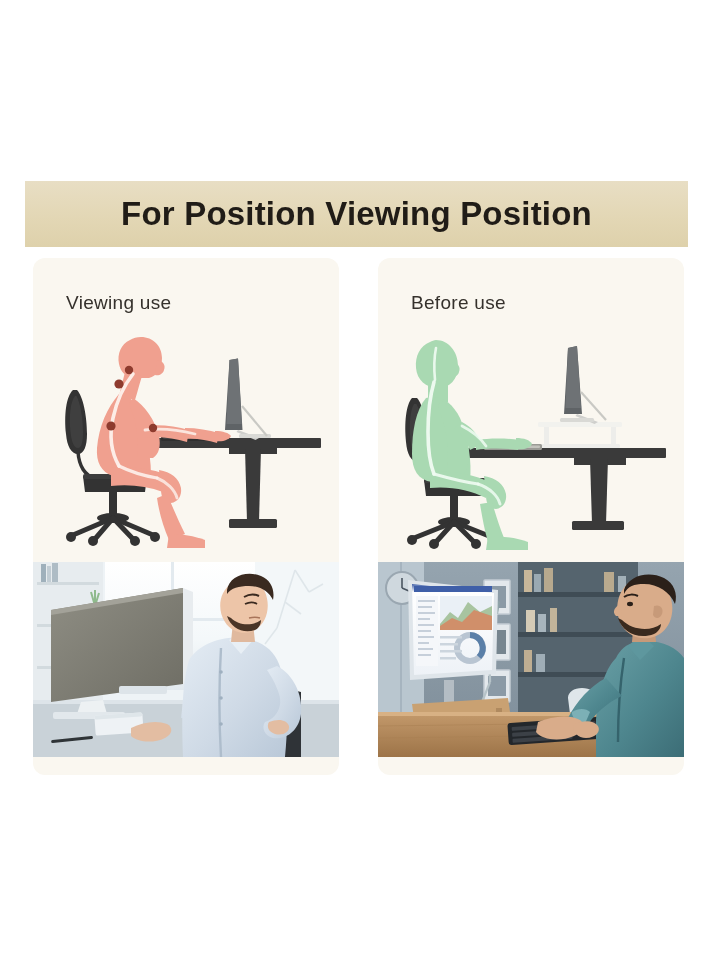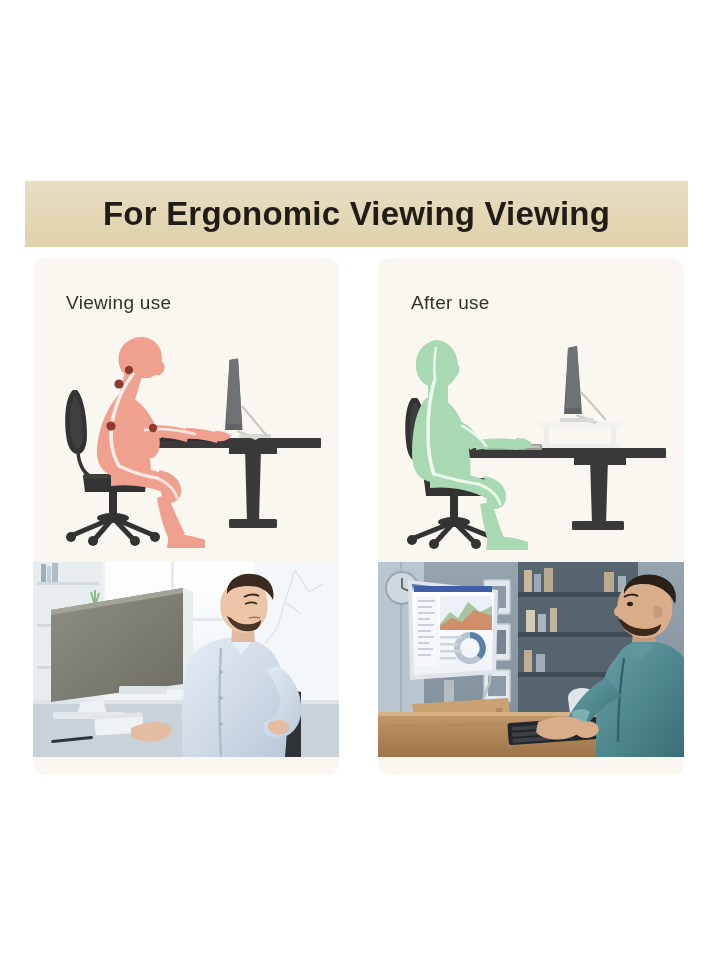--- a/index.html
+++ b/index.html
@@ -78,21 +78,21 @@
     height: 195px;
     overflow: hidden;
     background: #aab3bb;
   }
   .photo svg { display: block; width: 100%; height: 100%; }
 </style>
 </head>
 <body>
 
 <div class="banner">
-  <div class="banner-title">For Ergonomic Viewing Viewing</div>
+  <div class="banner-title">For Position Viewing Position</div>
 </div>
 
 <div class="panel left">
 
   <div class="panel-label">Viewing use</div>
 
   <div class="illus">
     <svg viewBox="0 0 306 228" xmlns="http://www.w3.org/2000/svg">
 
       <rect x="118" y="112" width="170" height="10" rx="1" fill="#3a3a3a"></rect>
@@ -287,21 +287,21 @@
 
       <path d="M211 35 C216 32 222 32 226 34" stroke="#3a2a20" stroke-width="2" fill="none"></path>
 
       <path d="M216 56 C220 55 224 55 227 56" stroke="#a8745a" stroke-width="1.4" fill="none"></path>
     </svg>
   </div>
 </div>
 
 <div class="panel right">
 
-  <div class="panel-label">After use</div>
+  <div class="panel-label">Before use</div>
 
   <div class="illus">
     <svg viewBox="0 0 306 228" xmlns="http://www.w3.org/2000/svg">
 
       <rect x="62" y="122" width="226" height="10" rx="1" fill="#3a3a3a"></rect>
       <rect x="196" y="132" width="52" height="7" fill="#3a3a3a"></rect>
       <path d="M212 132 L230 132 L228 198 L214 198 Z" fill="#3a3a3a"></path>
       <rect x="194" y="195" width="52" height="9" rx="1.5" fill="#3a3a3a"></rect>
 
       <rect x="160" y="96" width="84" height="5" rx="1.5" fill="#f2f2ee"></rect>

